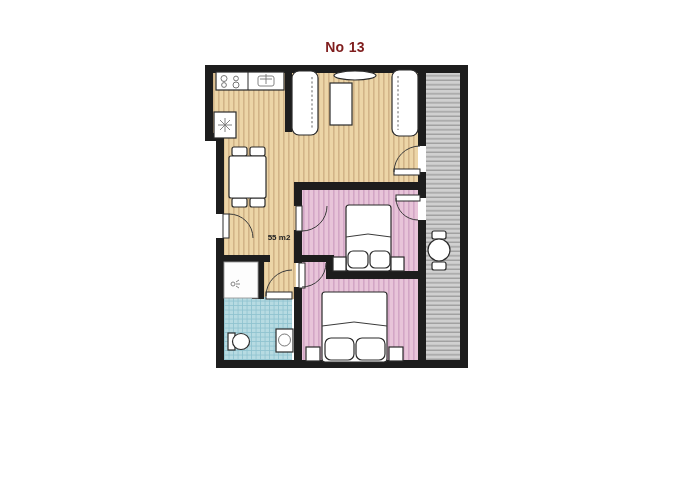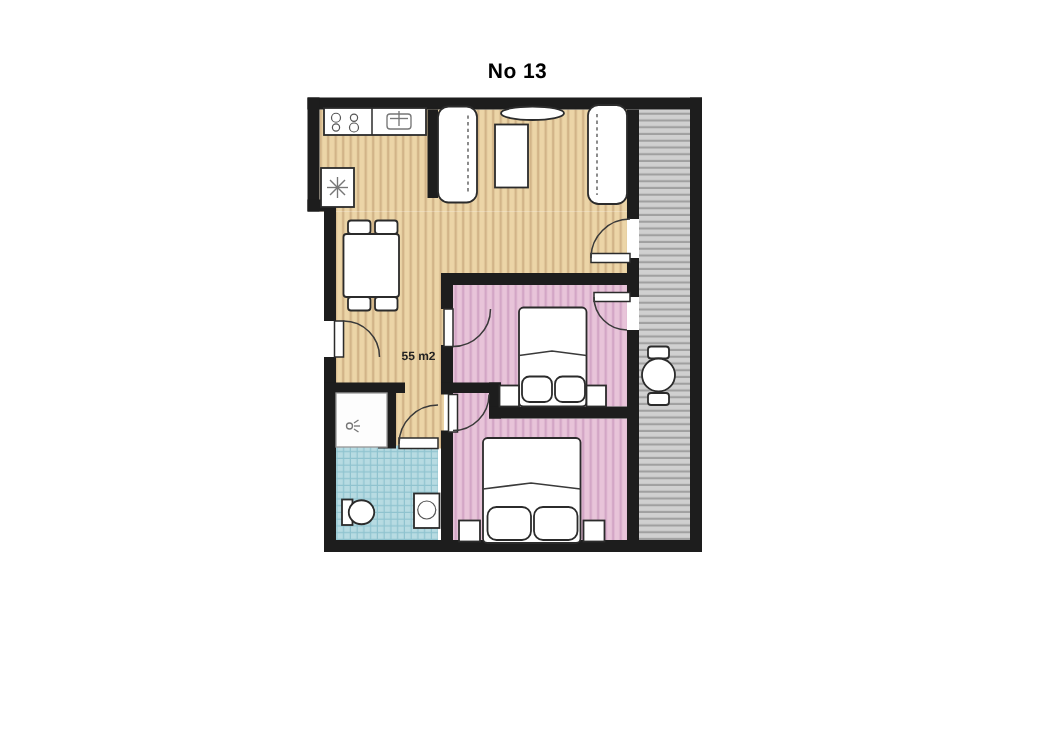--- a/index.html
+++ b/index.html
@@ -1,19 +1,19 @@
 <!DOCTYPE html>
 <html><head>
 <meta charset="utf-8">
 <style>
   html,body{margin:0;padding:0;background:#ffffff;}
   #canvas{position:relative;width:700px;height:500px;background:#ffffff;overflow:hidden;
           font-family:"Liberation Sans", sans-serif;}
   #plan-title{position:absolute;top:39px;left:0;width:690px;text-align:center;
-              font-size:14px;font-weight:bold;color:#000000;letter-spacing:.3px;}
+              font-size:14px;font-weight:bold;color:#7f1d1d;letter-spacing:.3px;}
   svg{position:absolute;top:0;left:0;}
   .wall{fill:#1d1d1d;}
   .fur{fill:#ffffff;stroke:#2b2b2b;stroke-width:1.2;}
   .furthin{fill:#ffffff;stroke:#555555;stroke-width:0.8;}
   .leaf{fill:#ffffff;stroke:#2b2b2b;stroke-width:1;}
   .arc{fill:none;stroke:#3a3a3a;stroke-width:1;}
   .dash{stroke:#555;stroke-width:0.9;stroke-dasharray:2.2,2.2;fill:none;}
   .glyph{stroke:#777;stroke-width:0.9;fill:none;}
   .arealabel{font-size:8px;font-weight:600;fill:#222;}
 </style>

